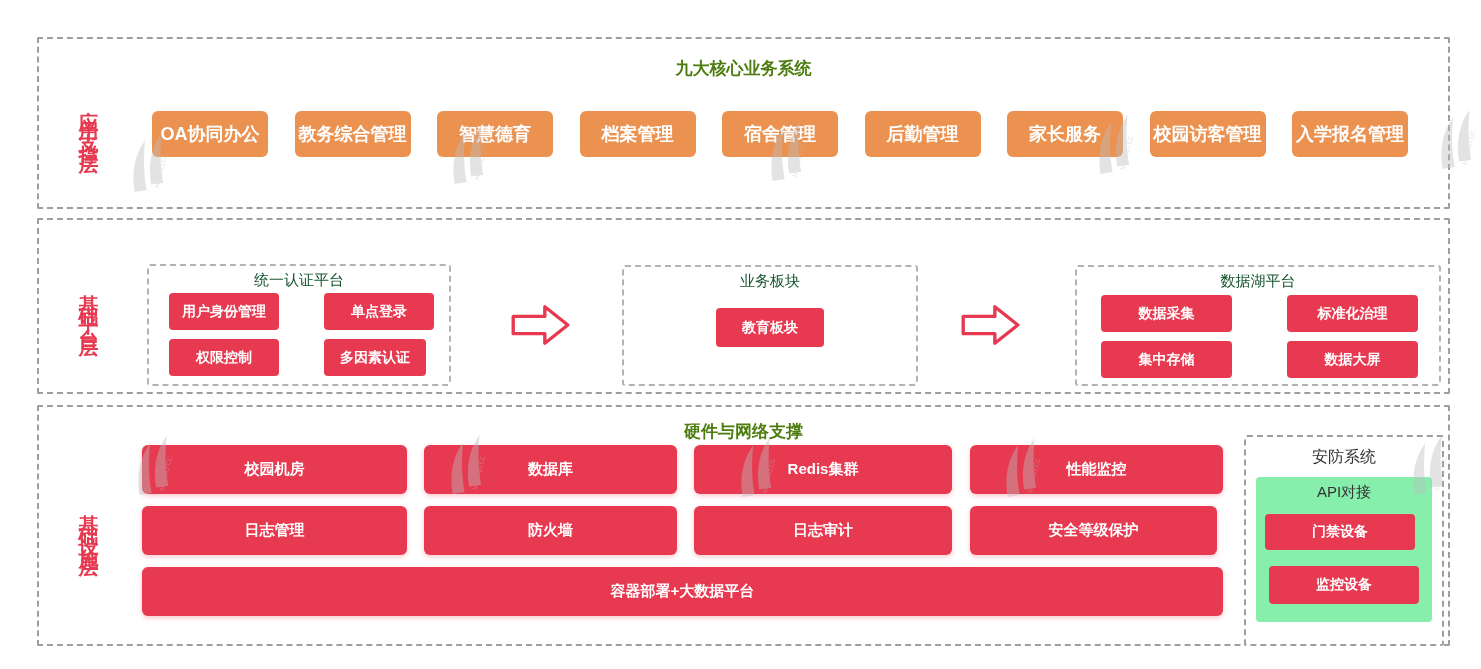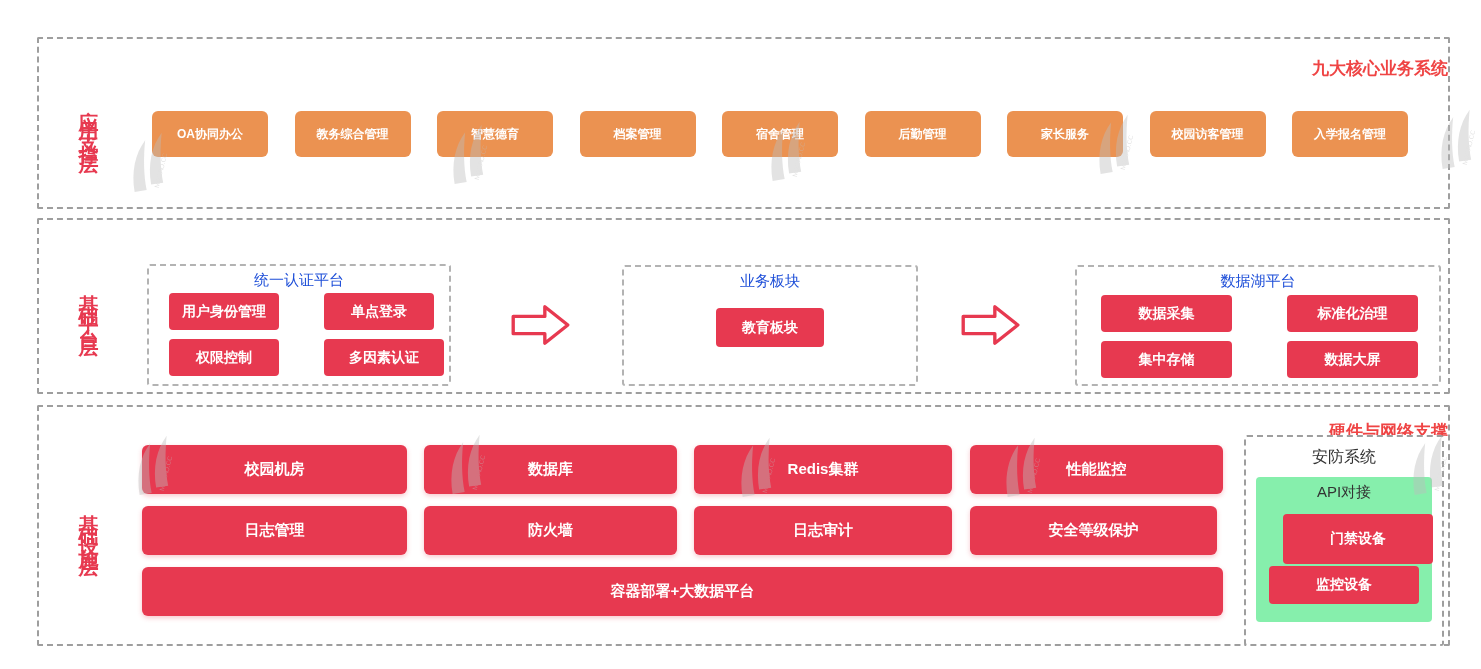--- a/index.html
+++ b/index.html
@@ -2,29 +2,29 @@
 <html><head>
 <meta charset="utf-8">
 <style>
   html,body{margin:0;padding:0;background:#fff;}
   .canvas{position:relative;width:1481px;height:669px;background:#ffffff;overflow:hidden;
           font-family:"Liberation Sans",sans-serif;}
   .layer{position:absolute;border:2px dashed #9e9e9e;border-radius:2px;background:transparent;}
   .vlabel{position:absolute;left:40px;top:50%;transform:translateY(-50%);
           writing-mode:vertical-lr;text-orientation:upright;letter-spacing:11px;
           font-size:20px;font-weight:700;color:#E73950;line-height:1;}
-  .layer-title{position:absolute;left:0;right:0;text-align:right;
-               font-size:17px;font-weight:700;color:#ef4444;}
+  .layer-title{position:absolute;left:0;right:0;text-align:center;
+               font-size:17px;font-weight:700;color:#4d7c0f;}
   .app-row{position:absolute;left:113px;top:72px;width:1256px;height:46px;
            display:flex;justify-content:space-between;}
   .app-box{width:116px;height:46px;background:#EB9251;border-radius:6px;color:#fff;
-           font-size:12px;font-weight:700;display:flex;align-items:center;justify-content:center;}
+           font-size:18px;font-weight:700;display:flex;align-items:center;justify-content:center;}
   .group{position:absolute;border:2px dashed #b3b3b3;border-radius:3px;}
   .group-title{position:absolute;left:0;right:0;top:5px;text-align:center;
-               font-size:15px;font-weight:400;color:#1d4ed8;}
+               font-size:15px;font-weight:400;color:#14532d;}
   .rbtn{position:absolute;background:#E73950;border-radius:4px;color:#fff;font-size:14px;
         font-weight:700;display:flex;align-items:center;justify-content:center;}
   .bar{position:absolute;background:#E73950;border-radius:6px;color:#fff;font-size:15px;
        font-weight:700;display:flex;align-items:center;justify-content:center;
        box-shadow:0 2px 5px rgba(231,57,80,0.28);}
   .arrow{position:absolute;width:62px;height:46px;}
   .sec-panel{position:absolute;border:2px dashed #9e9e9e;border-radius:3px;background:#fff;}
   .sec-title{position:absolute;left:0;right:0;top:10px;text-align:center;
              font-size:16px;font-weight:400;color:#333;}
   .pink-box{position:absolute;left:10px;top:40px;width:176px;height:145px;
@@ -68,21 +68,21 @@
   </div>
 
   <div class="layer" style="left:37px;top:218px;width:1409px;height:172px;">
     <div class="vlabel">基础平台层</div>
 
     <div class="group" style="left:108px;top:44px;width:300px;height:118px;">
       <div class="group-title">统一认证平台</div>
       <div class="rbtn" style="left:20px;top:27px;width:110px;height:37px;">用户身份管理</div>
       <div class="rbtn" style="left:175px;top:27px;width:110px;height:37px;">单点登录</div>
       <div class="rbtn" style="left:20px;top:73px;width:110px;height:37px;">权限控制</div>
-      <div class="rbtn" style="left:175px;top:73px;width:120px;height:37px;font-family:Liberation Mono, monospace;">多因素认证</div>
+      <div class="rbtn" style="left:175px;top:73px;width:102px;height:37px;font-family:Liberation Mono, monospace;">多因素认证</div>
     </div>
 
     <svg class="arrow" style="left:471px;top:82px;" viewBox="0 0 64 48">
       <path d="M3 15 L36 15 L36 5 L60 24 L36 43 L36 33 L3 33 Z" fill="#ffffff" stroke="#E73950" stroke-width="3.5" stroke-linejoin="round"></path>
     </svg>
 
     <div class="group" style="left:583px;top:45px;width:292px;height:117px;">
       <div class="group-title">业务板块</div>
       <div class="rbtn" style="left:92px;top:41px;width:108px;height:39px;">教育板块</div>
     </div>
@@ -113,21 +113,21 @@
     <div class="bar" style="left:655px;top:99px;width:258px;height:49px;">日志审计</div>
     <div class="bar" style="left:385px;top:99px;width:253px;height:49px;">防火墙</div>
     <div class="bar" style="left:931px;top:99px;width:247px;height:49px;">安全等级保护</div>
 
     <div class="bar" style="left:103px;top:160px;width:1081px;height:49px;">容器部署+大数据平台</div>
 
     <div class="sec-panel" style="left:1205px;top:28px;width:196px;height:207px;">
       <div class="sec-title">安防系统</div>
       <div class="pink-box">
         <div class="api-label">API对接</div>
-        <div class="rbtn" style="left:27px;top:37px;width:150px;height:50px;">门禁设备</div>
+        <div class="rbtn" style="left:9px;top:37px;width:150px;height:36px;">门禁设备</div>
         <div class="rbtn" style="left:13px;top:89px;width:150px;height:38px;">监控设备</div>
       </div>
     </div>
   </div>
 
   <div class="wm" style="left:112px;top:130px;"><svg>
         <use href="#wm-symbol"></use>
       </svg></div>
   <div class="wm" style="left:432px;top:122px;"><svg>
         <use href="#wm-symbol"></use>

